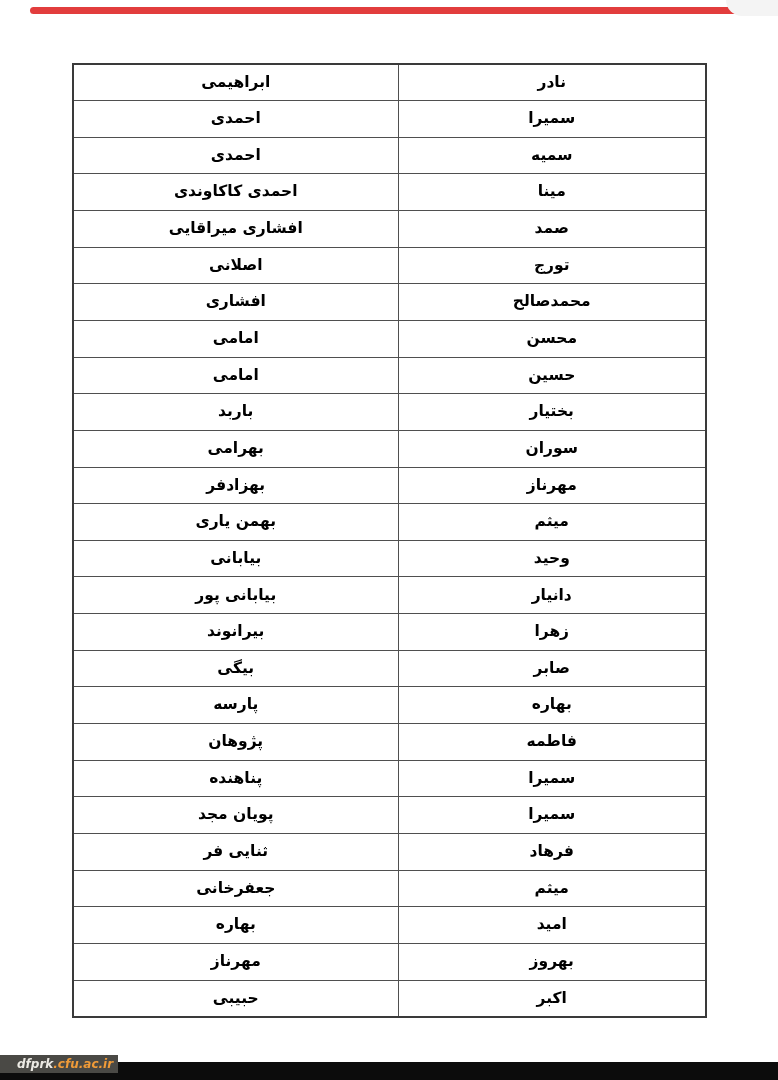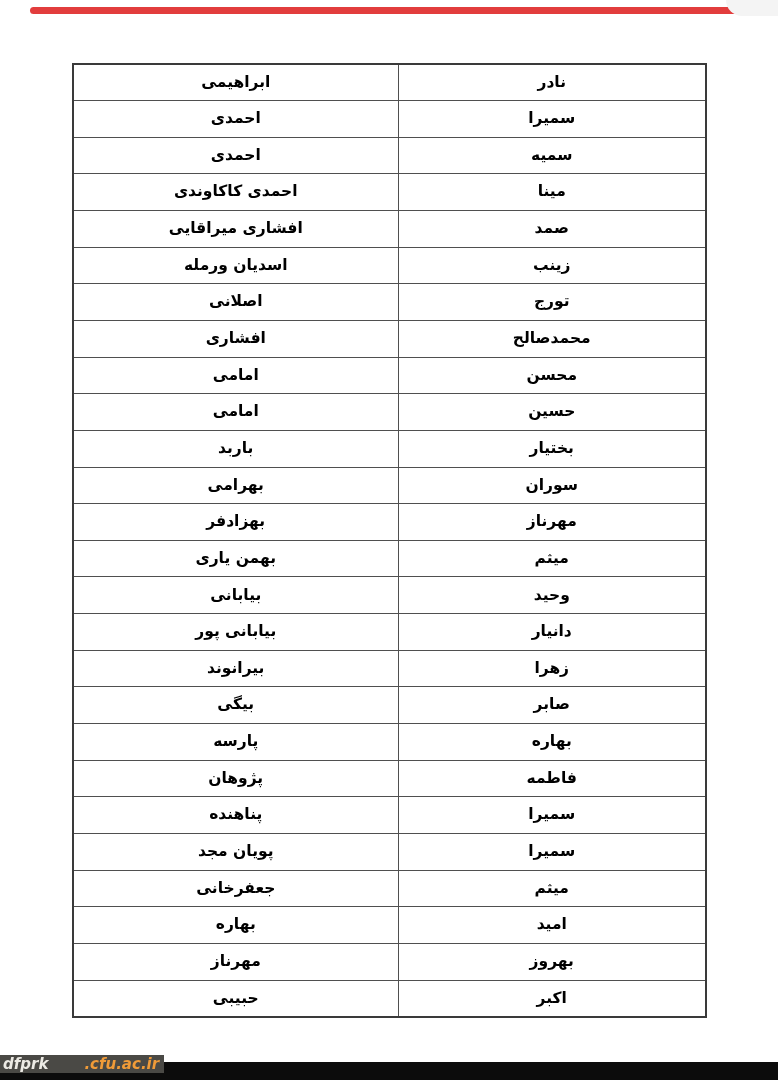--- a/index.html
+++ b/index.html
@@ -62,31 +62,30 @@
     left:0; top:1062px;
     width:778px; height:18px;
     background:#0c0c0c;
   }
 
   
   .site-badge {
     position:absolute;
     left:0; top:1055px;
     height:18px;
-    padding:0 5px 0 3px;
+    padding:0 5px 0 17px;
     background:#4a4945;
     display:flex;
     align-items:center;
     z-index:2;
     font-style:italic;
     font-weight:bold;
-    font-size:15px;
+    font-size:12px;
     line-height:18px;
     white-space:nowrap;
-    gap:36px;
   }
   .site-badge .prefix { color:#eceae4; }
   .site-badge .suffix { color:#f09b38; }
 </style>
 </head>
 <body>
 
 <div class="top-red-bar" style="background: rgb(226, 61, 61);"></div>
 
 <div class="corner-shape"></div>
@@ -111,24 +110,20 @@
       </tr>
       <tr>
         <td>احمدی کاکاوندی</td>
         <td>مینا</td>
       </tr>
       <tr>
         <td>افشاری میراقایی</td>
         <td>صمد</td>
       </tr>
       <tr>
-        <td>اسدیان ورمله</td>
-        <td>زینب</td>
-      </tr>
-      <tr>
         <td>اصلانی</td>
         <td>تورج</td>
       </tr>
       <tr>
         <td>افشاری</td>
         <td>محمدصالح</td>
       </tr>
       <tr>
         <td>امامی</td>
         <td>محسن</td>
@@ -177,20 +172,24 @@
         <td>پژوهان</td>
         <td>فاطمه</td>
       </tr>
       <tr>
         <td>پناهنده</td>
         <td>سمیرا</td>
       </tr>
       <tr>
         <td>پویان مجد</td>
         <td>سمیرا</td>
+      </tr>
+      <tr>
+        <td>ثنایی فر</td>
+        <td>فرهاد</td>
       </tr>
       <tr>
         <td>جعفرخانی</td>
         <td>میثم</td>
       </tr>
       <tr>
         <td>بهاره</td>
         <td>امید</td>
       </tr>
       <tr>

